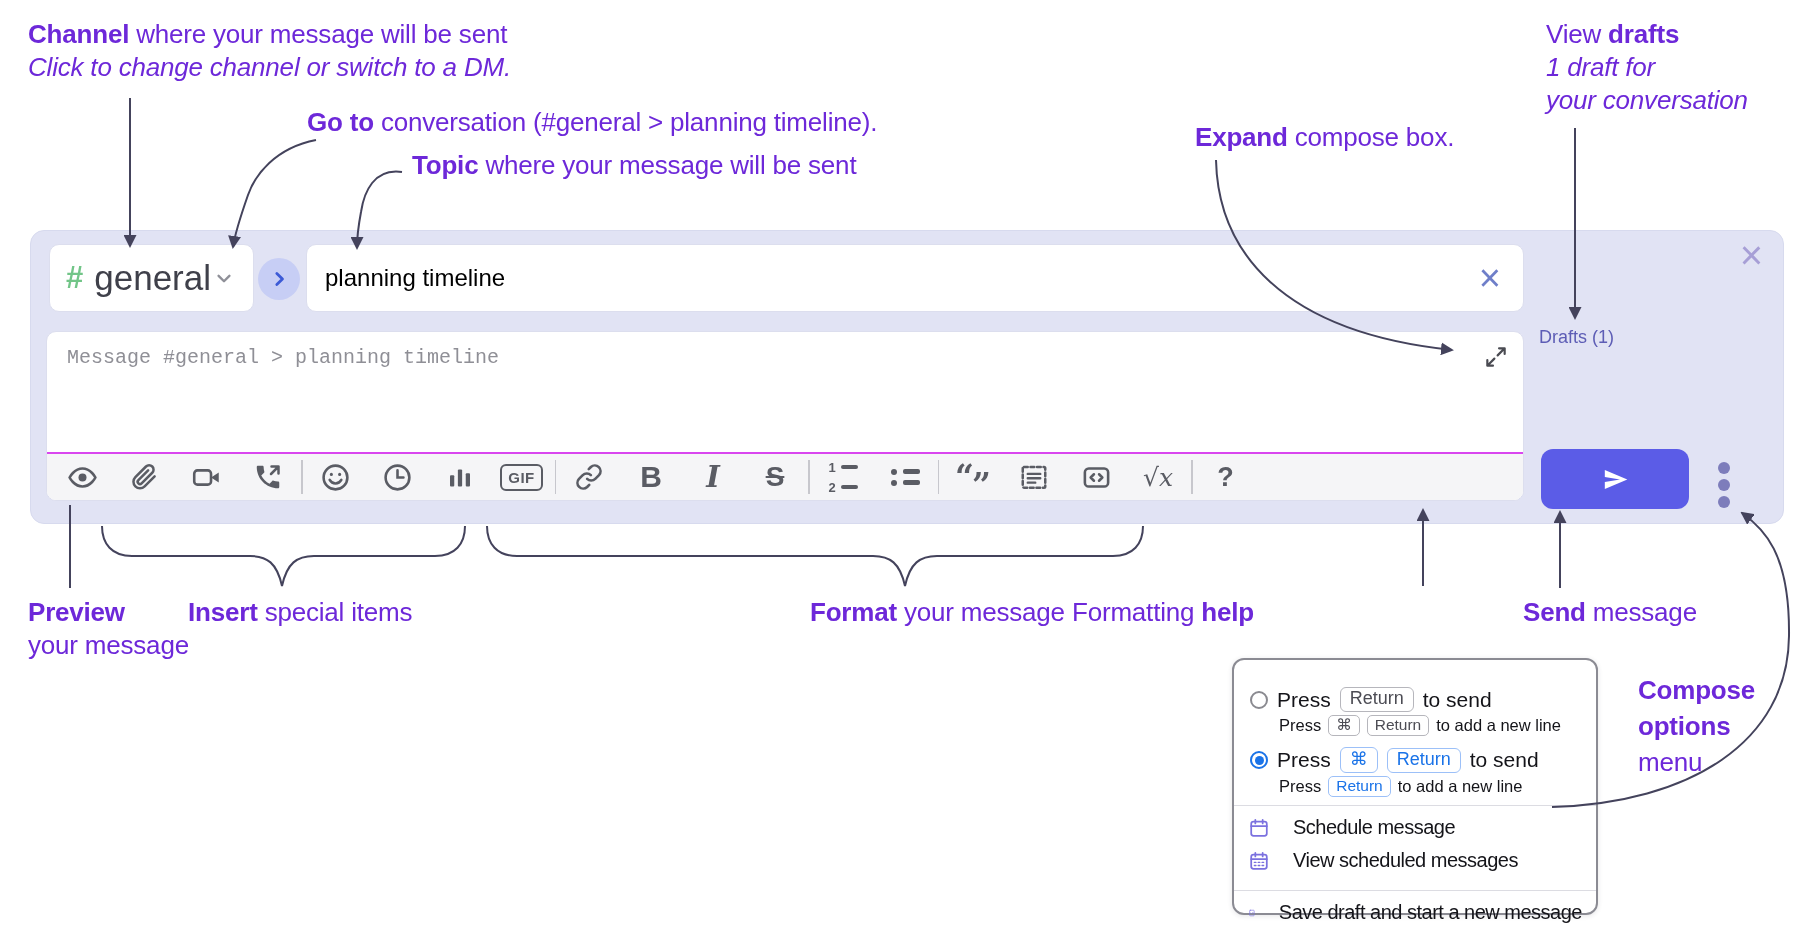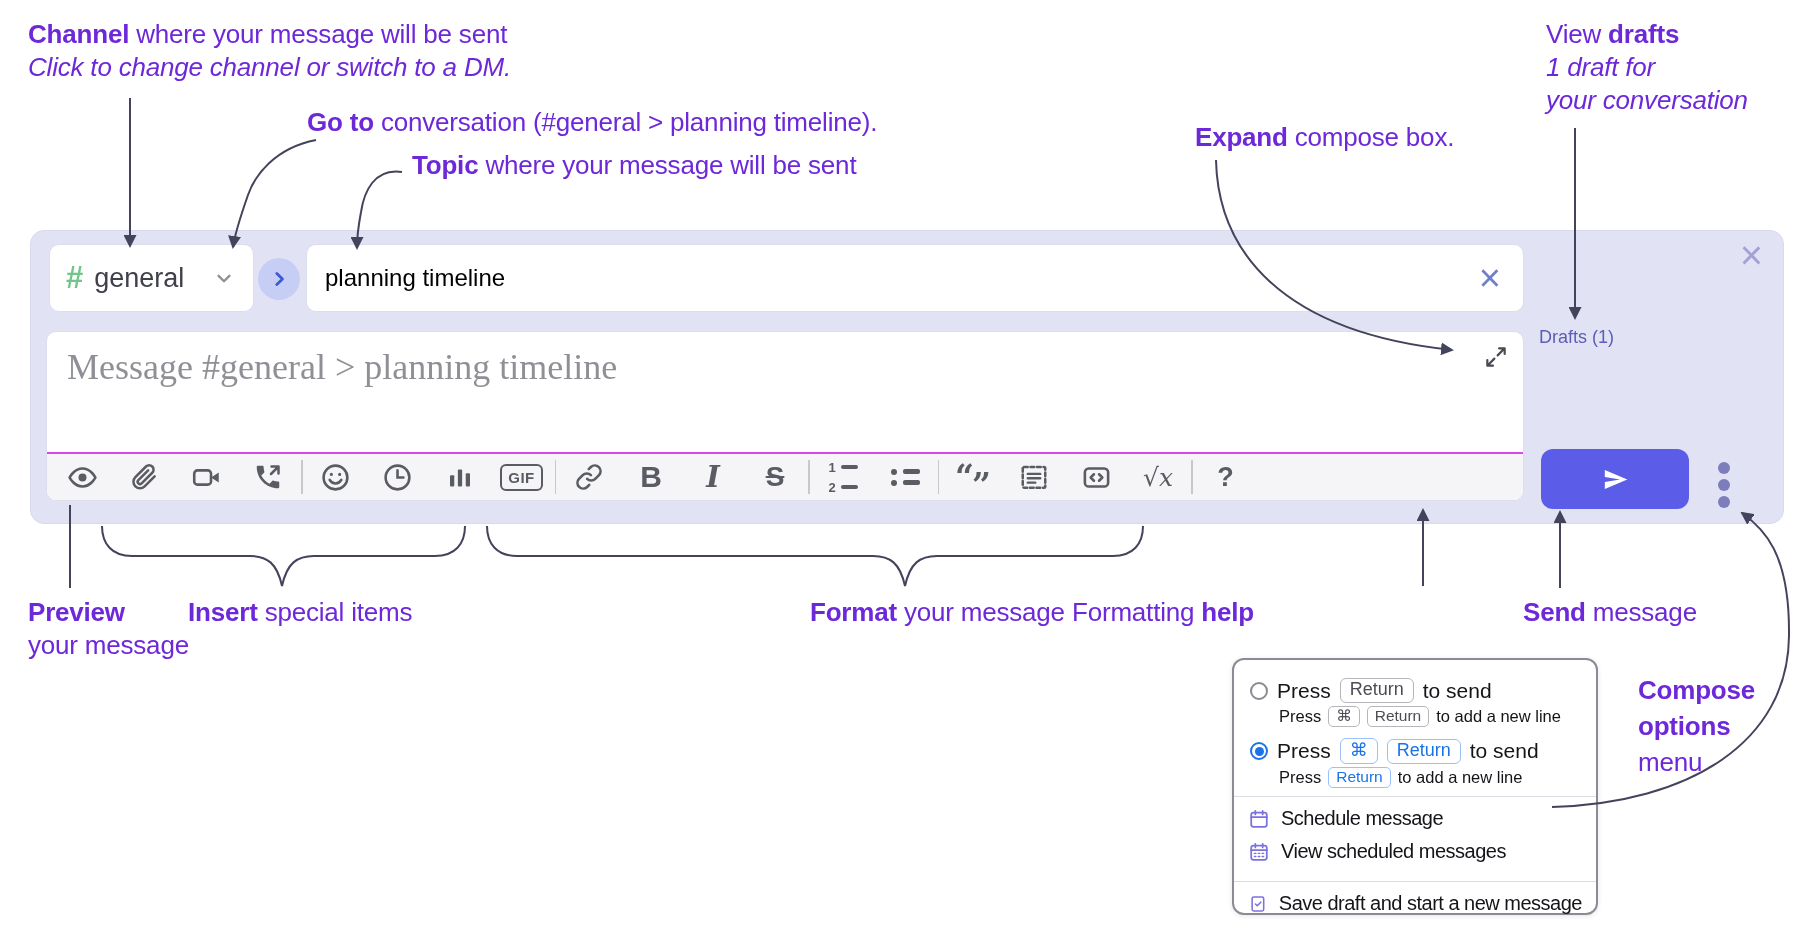--- a/index.html
+++ b/index.html
@@ -14,33 +14,33 @@
   
   #lines { position:absolute; left:0; top:0; z-index:6; pointer-events:none; }
 
   
   #compose { position:absolute; left:30px; top:230px; width:1754px; height:294px;
              background:#e1e3f4; border:1px solid #d7daee; border-radius:14px; z-index:1; }
   .white-box { position:absolute; background:#fff; border:1px solid #dcdeee; border-radius:10px; }
 
   #channel-btn { left:18px; top:13px; width:205px; height:68px; display:flex; align-items:center; padding:0 16px; cursor:pointer; }
   #channel-btn .hash { color:#72c588; font-size:31px; font-weight:700; }
-  #channel-btn .cname { font-size:27px; color:#3f404a; margin-left:11px; flex:1; }
+  #channel-btn .cname { font-size:35px; color:#3f404a; margin-left:11px; flex:1; }
 
   #goto-circle { position:absolute; left:227px; top:27px; width:42px; height:42px; border-radius:50%;
                  background:#c7cef5; display:flex; align-items:center; justify-content:center; cursor:pointer; }
 
   #topic-box { left:275px; top:13px; width:1218px; height:68px; display:flex; align-items:center; padding:0 18px; }
   #topic-box input { flex:1; border:none; outline:none; font-family:inherit; font-size:24px; color:#000000; background:transparent; }
   #topic-clear { font-size:38px; font-weight:300; color:#6f7fc9; line-height:1; cursor:pointer; padding:0 4px; }
 
   #message-box { left:15px; top:100px; width:1478px; height:170px; border-radius:10px; }
   .msg-area { position:relative; height:120px; padding:14px 20px; }
   .msg-area textarea { width:95%; height:100%; border:none; outline:none; resize:none; background:transparent;
-                       font-family:Liberation Serif, serif; font-size:36px; color:#8b5cf6; }
+                       font-family:Liberation Mono, monospace; font-size:20px; color:#8b5cf6; }
   .msg-area textarea::placeholder { color:#8f8f96; opacity:1; }
   #expand-btn { position:absolute; right:14px; top:12px; cursor:pointer; }
 
   .toolbar { height:48px; border-top:2px solid #d946ef; background:#f5f5f7; border-radius:0 0 9px 9px;
              display:flex; align-items:center; padding:0 4px; }
   .ticon { width:62px; display:flex; align-items:center; justify-content:center; color:#5a5c64; cursor:pointer; flex:none; }
   .tdiv { width:1.5px; height:34px; background:#c7c7cd; margin:0 2px; flex:none; }
   .tbold { font-size:30px; font-weight:700; }
   .titalic { font-family:"DejaVu Serif","Liberation Serif",serif; font-style:italic; font-weight:600; font-size:29px; }
   .tstrike { font-size:28px; font-weight:600; text-decoration:line-through; }
@@ -60,31 +60,31 @@
   #send-btn { position:absolute; left:1510px; top:218px; width:148px; height:60px; border:none; border-radius:12px;
               background:#5b5ce7; display:flex; align-items:center; justify-content:center; cursor:pointer; }
   #compose-opts-btn { position:absolute; left:1681px; top:231px; width:24px; display:flex; flex-direction:column;
               align-items:center; gap:5px; cursor:pointer; }
   #compose-opts-btn i { width:12px; height:12px; border-radius:50%; background:#7d7dbb; }
   #compose-close { position:absolute; right:20px; top:4px; font-size:40px; font-weight:300; color:#a79fd6; line-height:1; cursor:pointer; }
 
   
   #options-menu { position:absolute; left:1232px; top:658px; width:366px; height:257px; background:#fff;
                   border:2px solid #8b8b93; border-radius:12px; z-index:4; box-shadow:0 1px 5px rgba(40,40,60,.12);
-                  padding-top:14px; color:#141419; }
+                  padding-top:23px; color:#141419; }
   .opt-main { display:flex; align-items:center; gap:9px; padding:4px 16px 2px; font-size:21px; cursor:pointer; }
   .opt-sub { display:flex; align-items:center; gap:7px; margin:1px 10px 7px 45px; font-size:16.5px; }
   .radio { width:18px; height:18px; border:2px solid #8a8a90; border-radius:50%; background:#fff; flex:none; }
   .radio.sel { border-color:#1a73e8; display:flex; align-items:center; justify-content:center; }
   .radio.sel::after { content:""; width:9px; height:9px; border-radius:50%; background:#1a73e8; }
   .key { border:1px solid #b6b6bc; border-radius:6px; padding:0px 9px 2px; color:#4c4c54; font-size:18px; background:#fff; white-space:nowrap; }
   .key.sm { font-size:15.5px; padding:0 7px 1px; border-radius:5px; }
   .key.blue { color:#1a73e8; border-color:#9cc0f8; }
   .menu-sec { border-top:1px solid #dcdce2; margin-top:8px; padding:5px 0; }
-  .menu-item { display:flex; align-items:center; gap:11px; padding:5px 14px; font-size:20px; letter-spacing:-0.5px; cursor:pointer; white-space:nowrap; }
+  .menu-item { display:flex; align-items:center; gap:23px; padding:5px 14px; font-size:20px; letter-spacing:-0.5px; cursor:pointer; white-space:nowrap; }
 </style>
 </head>
 <body>
 
 <div id="canvas">
 
   <div class="ann" style="left:28px; top:18px;">
     <div><span class="b">Channel</span><span> where your message will be sent</span></div>
     <div class="i">Click to change channel or switch to a DM.</div>
   </div>

